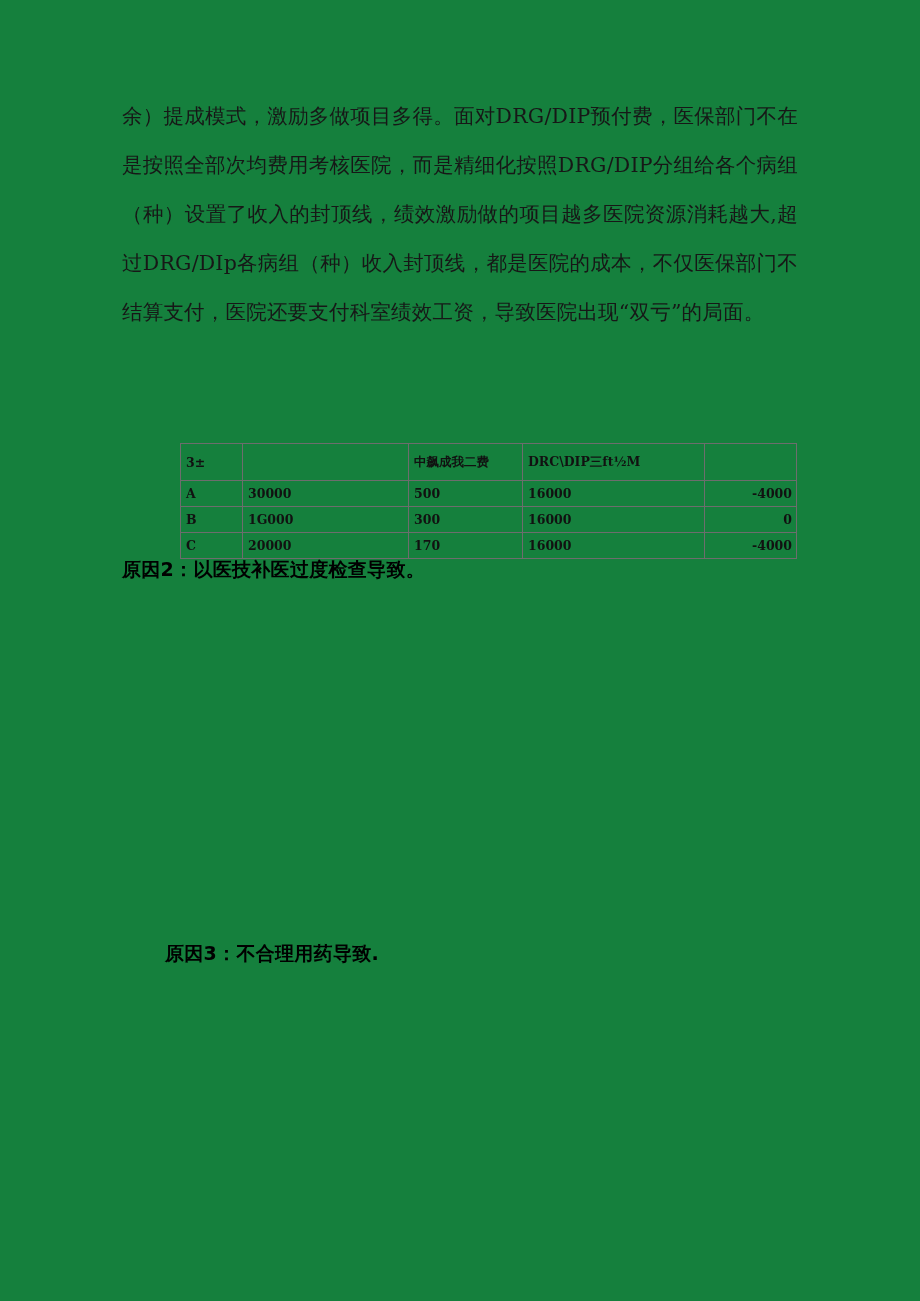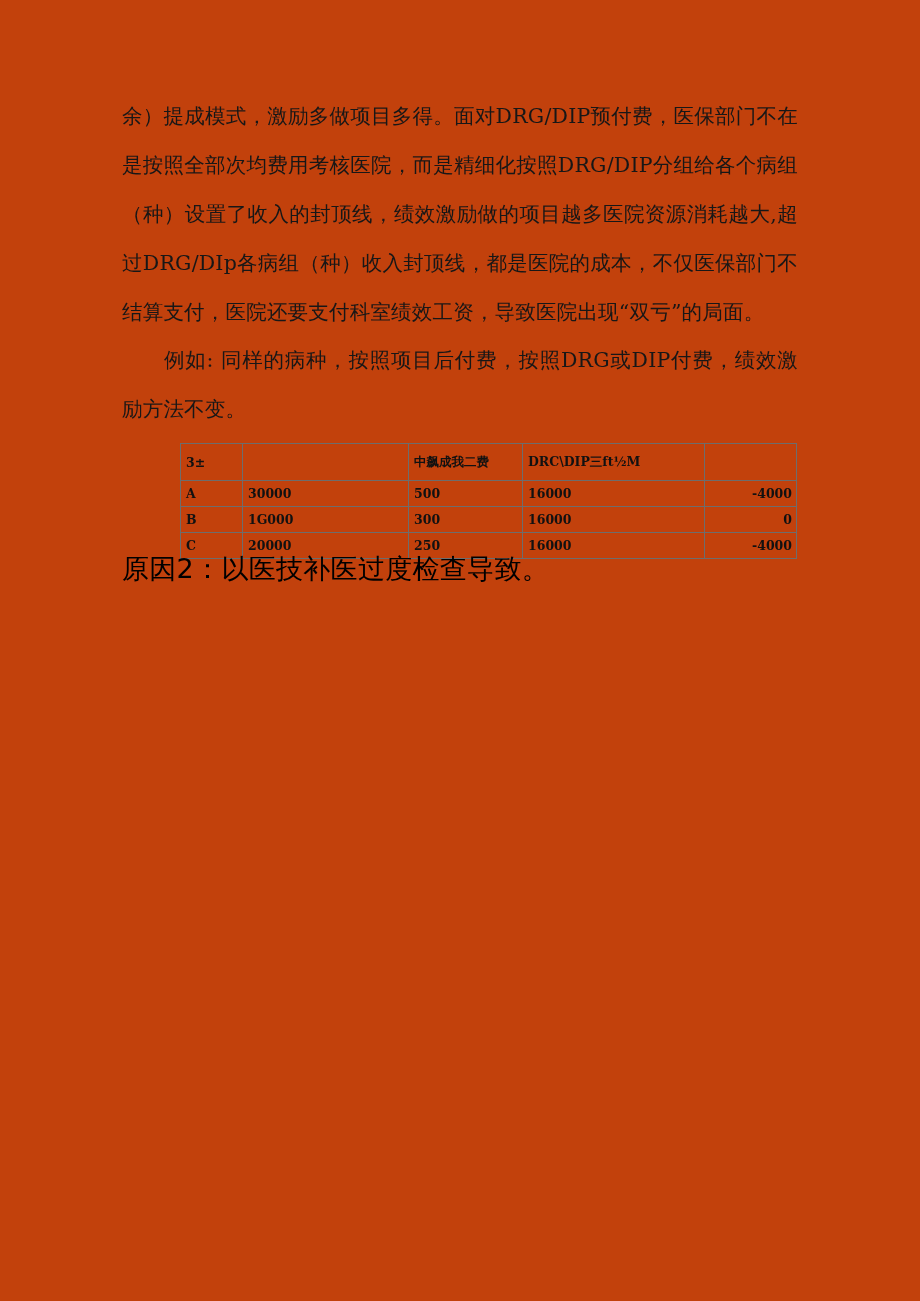--- a/index.html
+++ b/index.html
@@ -4,21 +4,21 @@
 <style>
   html, body {
     margin: 0;
     padding: 0;
     background: #ffffff;
   }
   .page {
     position: relative;
     width: 920px;
     height: 1301px;
-    background: #c2410c;
+    background: #15803d;
     overflow: hidden;
     font-family: "DejaVu Serif", "Liberation Serif", serif;
     color: #1a1a1a;
   }
   .body-block {
     position: absolute;
     left: 122px;
     width: 676px;
   }
   p.para {
@@ -29,22 +29,22 @@
     text-justify: inter-ideograph;
     letter-spacing: 0.2px;
     color: #171717;
   }
   p.para.indent {
     text-indent: 42px;
   }
   h2.heading {
     margin: 0;
     font-family: "DejaVu Sans", "Liberation Sans", sans-serif;
-    font-weight: normal;
-    font-size: 27px;
+    font-weight: bold;
+    font-size: 19px;
     line-height: 34px;
     color: #000000;
     letter-spacing: 0.3px;
   }
 
   
   .tbl-wrap {
     position: absolute;
     left: 180px;
     top: 443px;
@@ -85,23 +85,20 @@
 </style>
 </head>
 <body>
 
 <div class="page">
 
   <div class="body-block" style="top:92px;">
     <p class="para">余）提成模式，激励多做项目多得。面对DRG/DIP预付费，医保部门不在是按照全部次均费用考核医院，而是精细化按照DRG/DIP分组给各个病组（种）设置了收入的封顶线，绩效激励做的项目越多医院资源消耗越大,超过DRG/DIp各病组（种）收入封顶线，都是医院的成本，不仅医保部门不结算支付，医院还要支付科室绩效工资，导致医院出现“双亏”的局面。</p>
   </div>
 
-  <div class="body-block" style="top:336px;">
-    <p class="para indent">例如: 同样的病种，按照项目后付费，按照DRG或DIP付费，绩效激励方法不变。</p>
-  </div>
 
   <div class="tbl-wrap">
     <table class="data">
       <tbody>
         <tr class="hdr">
           <td class="c0">3±</td>
           <td class="c1"></td>
           <td class="c2 cjk">中飙成我二费</td>
           <td class="c3">DRC\DIP三ft½M</td>
           <td class="c4"></td>
@@ -116,27 +113,30 @@
         <tr class="row">
           <td class="c0">B</td>
           <td class="c1">1G000</td>
           <td class="c2">300</td>
           <td class="c3">16000</td>
           <td class="c4">0</td>
         </tr>
         <tr class="row">
           <td class="c0">C</td>
           <td class="c1">20000</td>
-          <td class="c2">250</td>
+          <td class="c2">170</td>
           <td class="c3">16000</td>
           <td class="c4">-4000</td>
         </tr>
       </tbody>
     </table>
   </div>
 
   <div class="body-block" style="top:552px;">
     <h2 class="heading">原因2：以医技补医过度检查导致。</h2>
   </div>
 
 
+  <div class="body-block" style="left:165px; top:936px; width:633px;">
+    <h2 class="heading">原因3：不合理用药导致.</h2>
+  </div>
 
 </div>
 
 </body></html>

